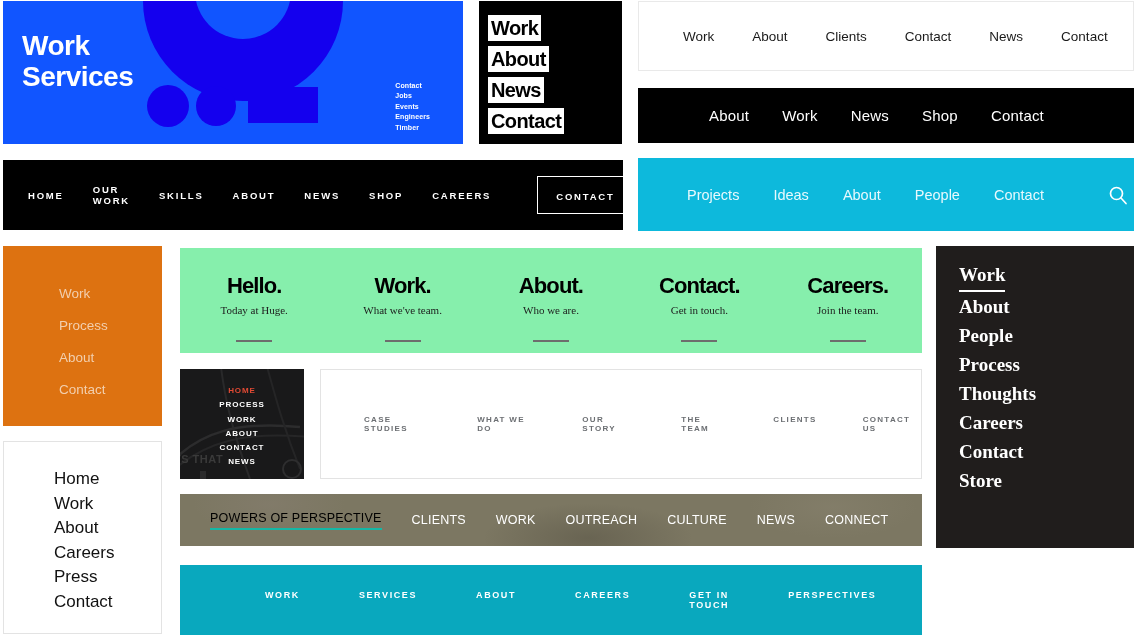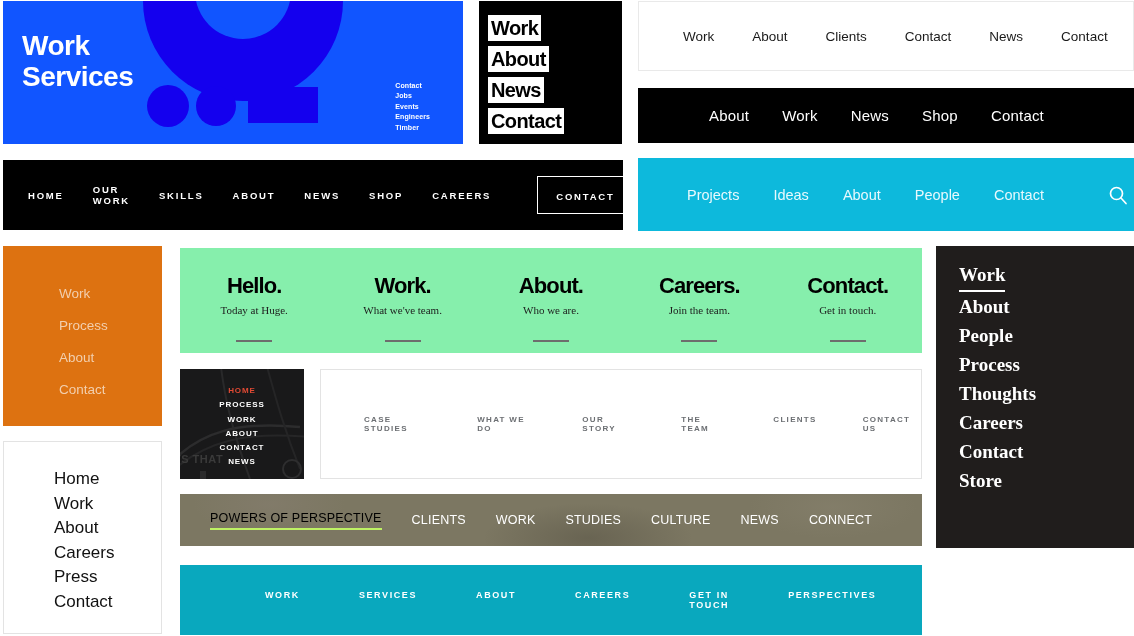--- a/index.html
+++ b/index.html
@@ -91,21 +91,21 @@
 
   
   #khaki{left:180px;top:494px;width:742px;height:52px;background:#7c7762;display:flex;align-items:center;overflow:hidden;}
   #khaki .tex{position:absolute;inset:0;
      background:
        radial-gradient(ellipse 110px 40px at 12% 20%, rgba(140,130,120,.35), transparent 70%),
        radial-gradient(ellipse 150px 50px at 55% 85%, rgba(60,56,46,.3), transparent 70%),
        radial-gradient(ellipse 120px 45px at 88% 25%, rgba(150,143,125,.25), transparent 70%);}
   #khaki .items{position:relative;display:flex;align-items:center;gap:30px;margin-left:30px;}
   #khaki .items a{font-size:12.5px;color:#fff;text-decoration:none;letter-spacing:.2px;}
-  #khaki .items a.active{color:#000;border-bottom:2px solid #bef264;padding-bottom:3px;}
+  #khaki .items a.active{color:#000;border-bottom:2px solid #14b8a6;padding-bottom:3px;}
 
   
   #tealbar{left:180px;top:565px;width:742px;height:70px;background:#09A8BE;display:flex;align-items:center;}
   #tealbar .items{display:flex;gap:59px;margin-left:85px;}
   #tealbar .items a{font-size:9px;color:#fff;text-decoration:none;letter-spacing:1.6px;font-weight:bold;}
 </style>
 </head>
 <body>
 
 <div class="panel" id="hero">
@@ -224,27 +224,27 @@
     <div class="big">Work.</div>
     <div class="sub">What we've team.</div>
     <div class="rule"></div>
   </div>
   <div class="col">
     <div class="big">About.</div>
     <div class="sub">Who we are.</div>
     <div class="rule"></div>
   </div>
   <div class="col">
+    <div class="big">Contact.</div>
+    <div class="sub">Get in touch.</div>
+    <div class="rule"></div>
+  </div>
+  <div class="col">
     <div class="big">Careers.</div>
     <div class="sub">Join the team.</div>
-    <div class="rule"></div>
-  </div>
-  <div class="col">
-    <div class="big">Contact.</div>
-    <div class="sub">Get in touch.</div>
     <div class="rule"></div>
   </div>
 </div>
 
 <div class="panel" id="photonav">
   <svg class="bgart" viewBox="0 0 124 110">
     <path d="M-10 95 C 20 62, 60 52, 120 58" stroke="#2c2c2d" stroke-width="2.5" fill="none"></path>
     <path d="M-10 104 C 25 72, 66 62, 130 68" stroke="#262627" stroke-width="2" fill="none"></path>
     <path d="M40 -10 C 44 25, 50 55, 70 110" stroke="#29292a" stroke-width="2" fill="none"></path>
     <path d="M86 -6 C 96 30, 104 60, 120 100" stroke="#252526" stroke-width="2" fill="none"></path>
@@ -285,21 +285,21 @@
     <span class="line"><div>Store</div></span>
   </div>
 </div>
 
 <div class="panel" id="khaki">
   <div class="tex"></div>
   <div class="items">
     <a href="#" class="active">POWERS OF PERSPECTIVE</a>
     <a href="#">CLIENTS</a>
     <a href="#">WORK</a>
-    <a href="#">STUDIES</a>
+    <a href="#">OUTREACH</a>
     <a href="#">CULTURE</a>
     <a href="#">NEWS</a>
     <a href="#">CONNECT</a>
   </div>
 </div>
 
 <div class="panel" id="tealbar">
   <div class="items">
     <a href="#">WORK</a>
     <a href="#">SERVICES</a>

